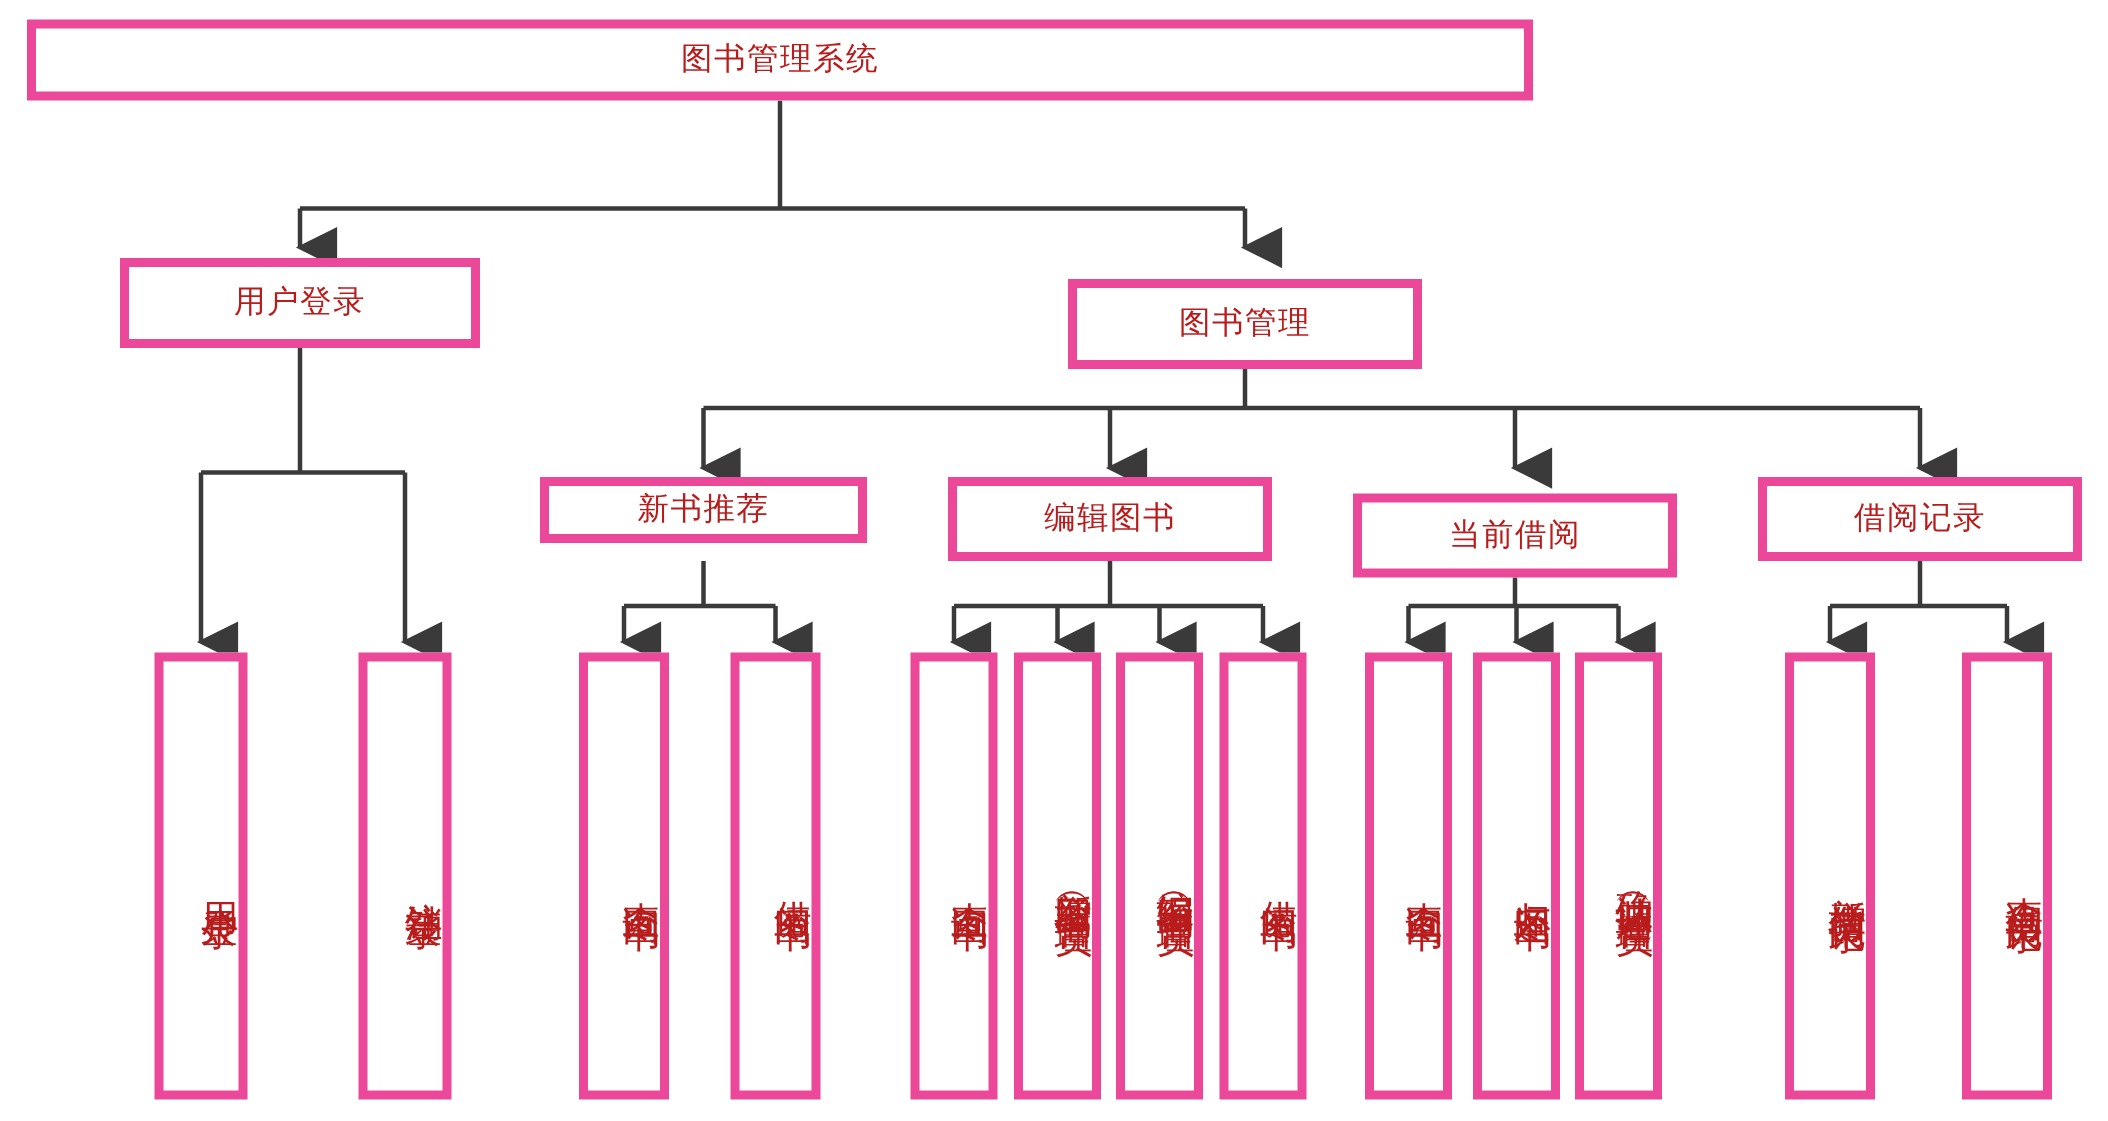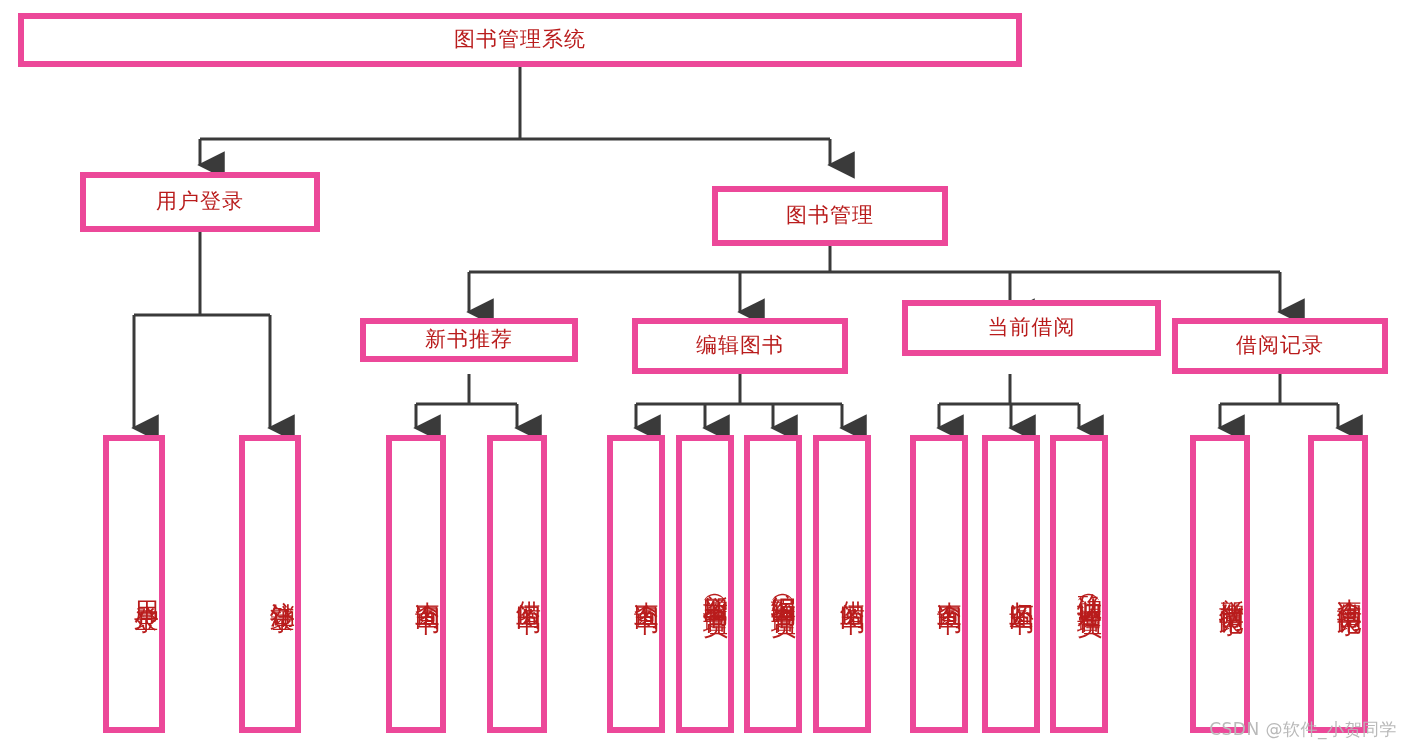--- a/index.html
+++ b/index.html
@@ -130,21 +130,21 @@
       </div>
       <div class="node horiz" style="left: 712px; top: 172px; width: 236px; height: 60px; margin-top: 14px;">
         <span>图书管理</span>
       </div>
       <div class="node horiz" style="left: 360px; top: 318px; width: 218px; height: 44px;">
         <span>新书推荐</span>
       </div>
       <div class="node horiz" style="left: 632px; top: 318px; width: 216px; height: 56px;">
         <span>编辑图书</span>
       </div>
-      <div class="node horiz" style="left: 902px; top: 300px; width: 259px; height: 56px;">
+      <div class="node horiz" style="left: 902px; top: 329px; width: 216px; height: 56px;">
         <span>当前借阅</span>
       </div>
       <div class="node horiz" style="left: 1172px; top: 318px; width: 216px; height: 56px;">
         <span>借阅记录</span>
       </div>
       <div class="node vert" style="left: 103px; top: 435px; width: 62px; height: 298px;">
         <span class="vtext">用户登录</span>
       </div>
       <div class="node vert" style="left: 239px; top: 435px; width: 62px; height: 298px;">
         <span class="vtext">注销登录</span>
@@ -177,14 +177,13 @@
         <span class="vtext">确认归还（管理员）</span>
       </div>
       <div class="node vert" style="left: 1190px; top: 435px; width: 60px; height: 298px;">
         <span class="vtext">新增借阅记录</span>
       </div>
       <div class="node vert" style="left: 1308px; top: 435px; width: 60px; height: 298px;">
         <span class="vtext">查询借阅记录</span>
       </div>
     </div>
 
-  <div id="watermark">CSDN @软件_小贺同学</div>
 </div>
 
 </body></html>

